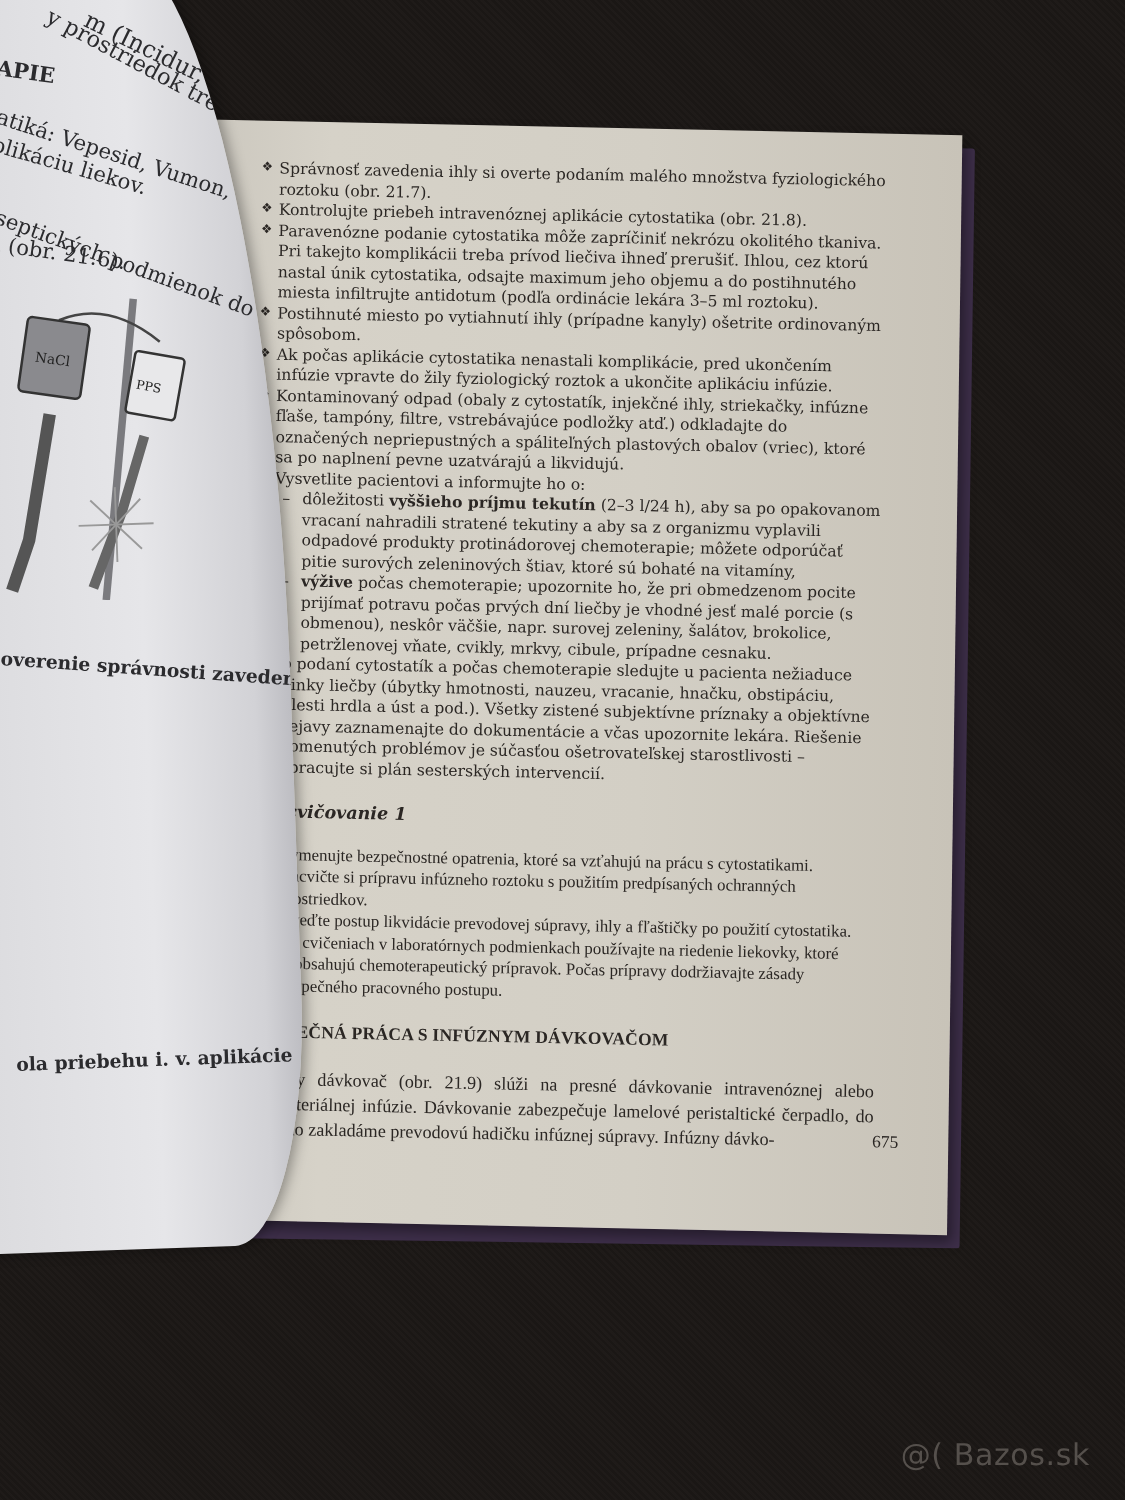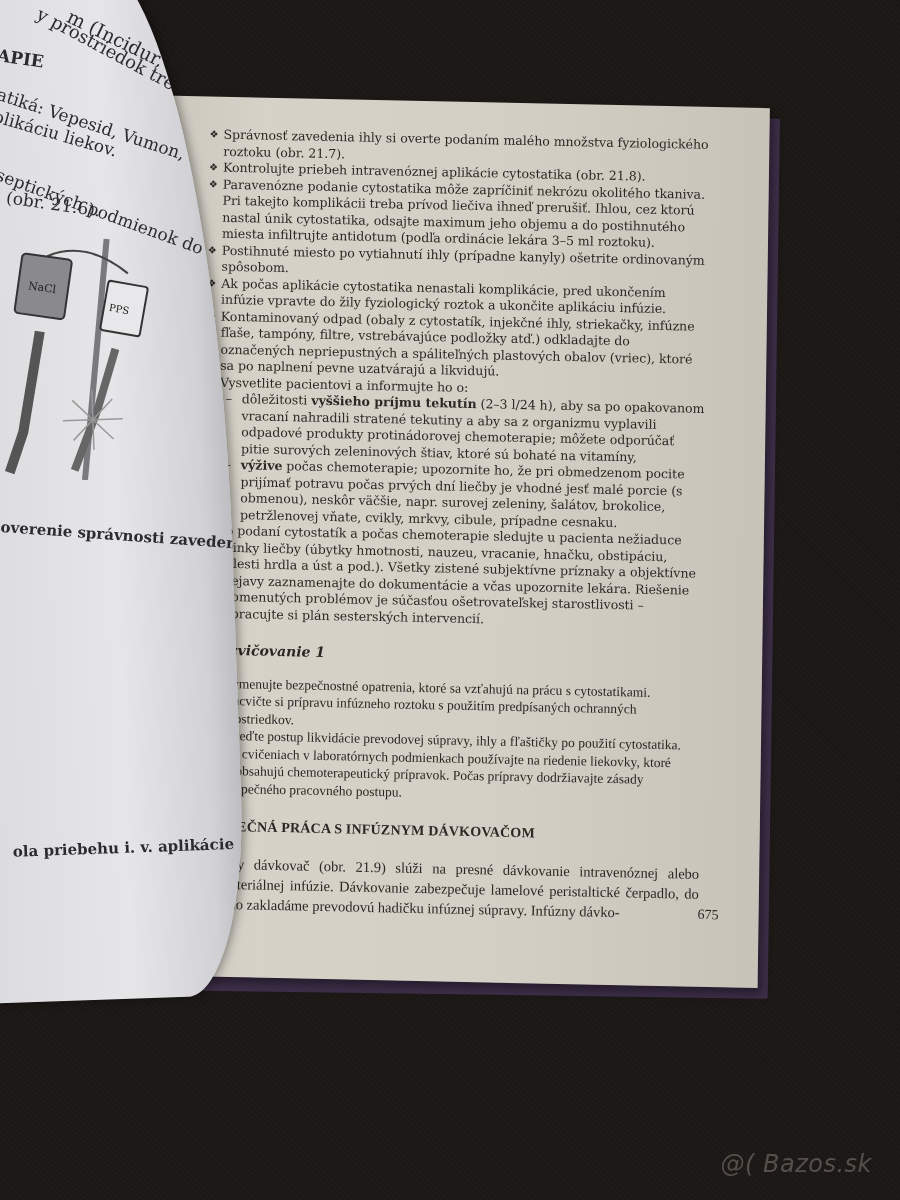--- a/index.html
+++ b/index.html
@@ -51,21 +51,21 @@
     background: linear-gradient(90deg, #d9d9dc 0%, #e6e6e9 60%, #d2d2d6 90%, #bdbdc2 100%);
     border-radius: 0 120px 60px 0 / 0 600px 200px 0;
     transform: rotate(-2deg);
     box-shadow: 3px 0 10px rgba(0,0,0,0.35);
     overflow: hidden;
   }
   .left-text { position: absolute; color: #2b2b2e; font-family: "DejaVu Serif", serif; white-space: nowrap; }
   .illustration { position: absolute; left: 55px; top: 270px; width: 190px; height: 250px; }
   .watermark {
     position: absolute; right: 28px; bottom: 22px; color: #55504c;
-    font-family: "DejaVu Sans", sans-serif; font-size: 24px; letter-spacing: 0.5px; font-style: italic;
+    font-family: "DejaVu Sans", sans-serif; font-size: 24px; letter-spacing: 0.5px;
   }
 </style>
 </head>
 <body>
 
 <div class="bg-texture"></div>
 
 <div class="cover"></div>
 
 <div class="right-page">

